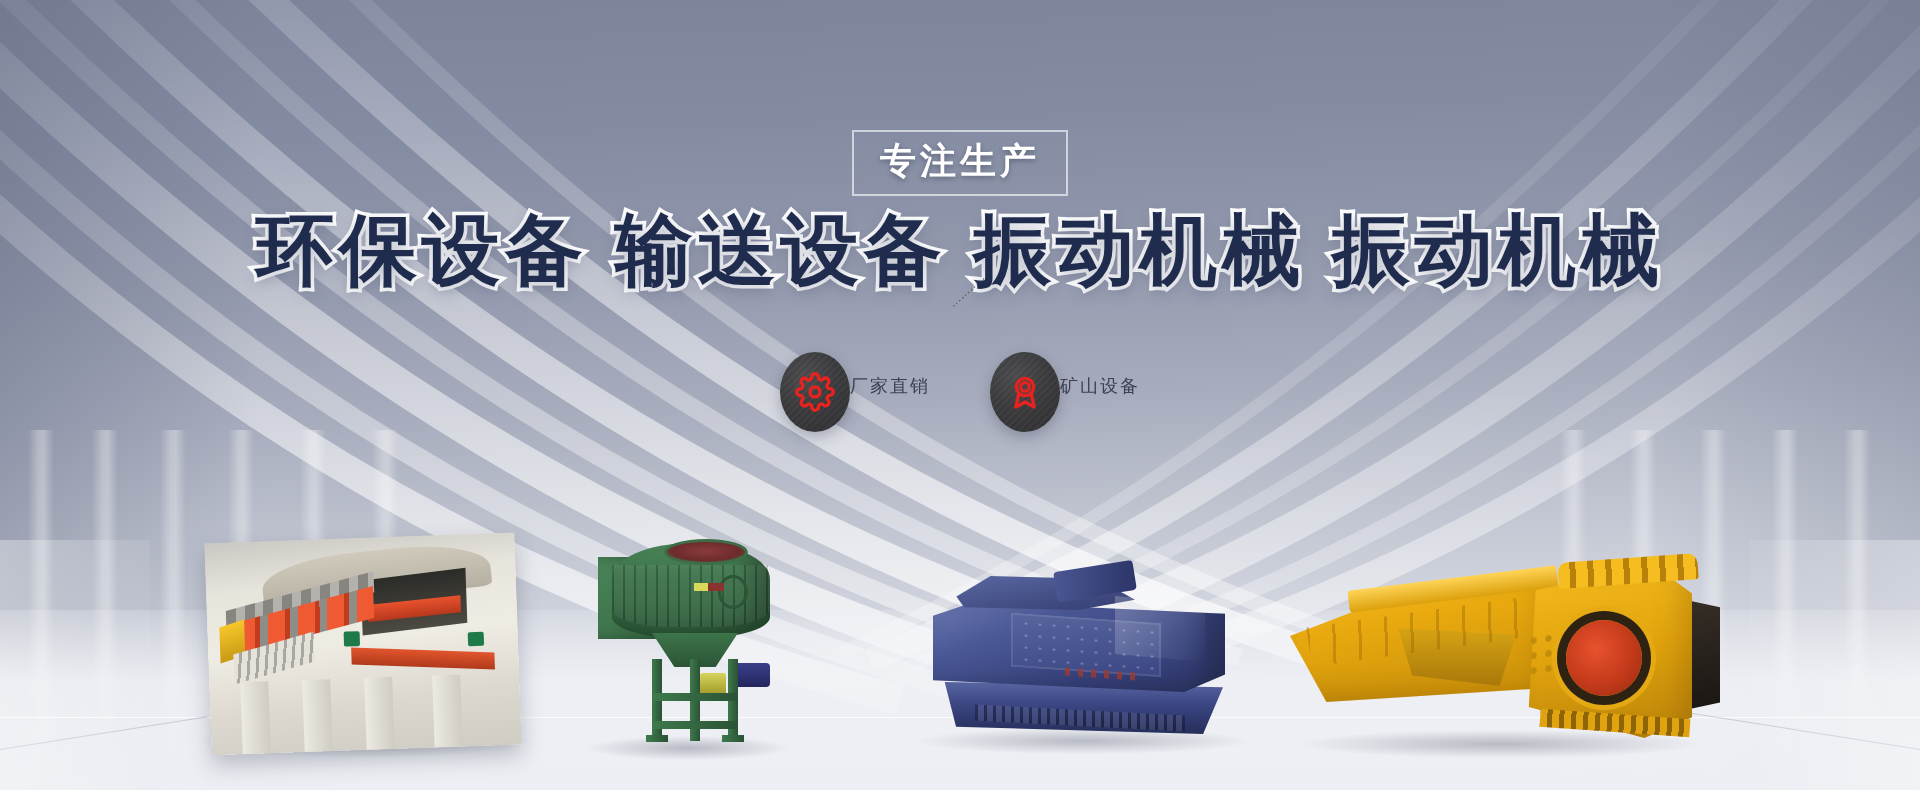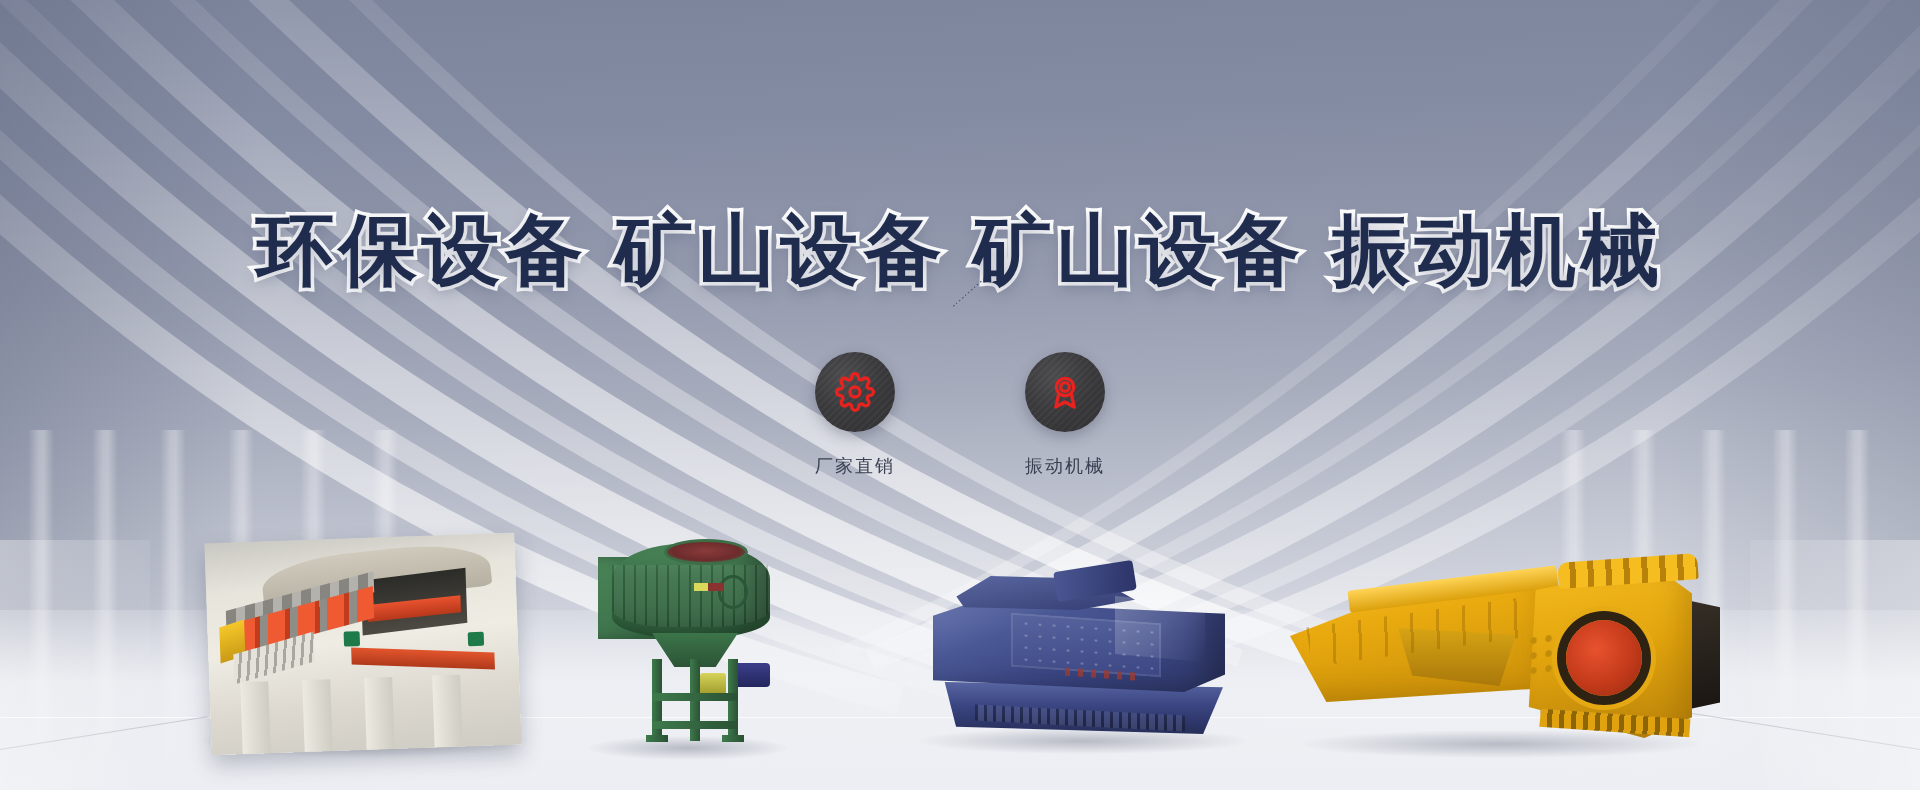--- a/index.html
+++ b/index.html
@@ -67,21 +67,21 @@
     position:absolute; left:953px; top:306px; width:44px; height:1px;
     background:repeating-linear-gradient(90deg,#3c4358 0 2px,transparent 2px 4px);
     transform:rotate(-42deg); transform-origin:left center; opacity:.85;
   }
 
   
   .features{
     position:absolute; left:50%; top:352px; transform:translateX(-50%);
     display:flex; gap:60px;
   }
-  .feature{ width:150px; display:flex; flex-direction:column; align-items:center; }
+  .feature{ width:150px; display:flex; align-items:flex-start; }
   .fcircle{
     width:80px; height:80px; border-radius:50%;
     background:
       repeating-linear-gradient(135deg,rgba(255,255,255,.035) 0 2px,rgba(0,0,0,0) 2px 5px),
       radial-gradient(circle at 36% 30%,#4b4b4d 0%,#3a3a3c 45%,#303032 100%);
     display:flex; align-items:center; justify-content:center;
     box-shadow:0 5px 14px rgba(50,55,75,.30);
   }
   .fcircle svg{ display:block; }
   .flabel{
@@ -281,22 +281,25 @@
 
   <div class="floor">
     <div class="floor-line"></div>
     <div class="floor-edge-l"></div>
     <div class="floor-edge-r"></div>
   </div>
   <div class="corner-l"></div>
   <div class="corner-r"></div>
 
 
-
-  <div class="headline">环保设备  矿山设备  矿山设备  振动机械</div>
+  <div class="badge">
+    <span>专注生产</span>
+  </div>
+
+  <div class="headline">环保设备  输送设备  振动机械  振动机械</div>
 
   <div class="slash"></div>
 
   <div class="features">
 
     <div class="feature">
       <div class="fcircle">
         <svg width="40" height="40" viewBox="0 0 24 24" fill="none" stroke="#e8221f" stroke-width="2" stroke-linecap="round" stroke-linejoin="round">
           <circle cx="12" cy="12" r="3"></circle>
           <path d="M19.4 15a1.65 1.65 0 0 0 .33 1.82l.06.06a2 2 0 1 1-2.83 2.83l-.06-.06a1.65 1.65 0 0 0-1.82-.33 1.65 1.65 0 0 0-1 1.51V21a2 2 0 1 1-4 0v-.09A1.65 1.65 0 0 0 9 19.4a1.65 1.65 0 0 0-1.82.33l-.06.06a2 2 0 1 1-2.83-2.83l.06-.06a1.65 1.65 0 0 0 .33-1.82 1.65 1.65 0 0 0-1.51-1H3a2 2 0 1 1 0-4h.09A1.65 1.65 0 0 0 4.6 9a1.65 1.65 0 0 0-.33-1.82l-.06-.06a2 2 0 1 1 2.83-2.83l.06.06A1.65 1.65 0 0 0 9 4.6a1.65 1.65 0 0 0 1-1.51V3a2 2 0 1 1 4 0v.09a1.65 1.65 0 0 0 1 1.51 1.65 1.65 0 0 0 1.82-.33l.06-.06a2 2 0 1 1 2.83 2.83l-.06.06a1.65 1.65 0 0 0-.33 1.82V9a1.65 1.65 0 0 0 1.51 1H21a2 2 0 1 1 0 4h-.09a1.65 1.65 0 0 0-1.51 1z"></path>
@@ -306,21 +309,21 @@
     </div>
 
     <div class="feature">
       <div class="fcircle">
         <svg width="40" height="40" viewBox="0 0 24 24" fill="none" stroke="#e8221f" stroke-width="2" stroke-linecap="round" stroke-linejoin="round">
           <circle cx="12" cy="9" r="5.2"></circle>
           <circle cx="12" cy="9" r="2.6"></circle>
           <path d="M8.2 13.3 6.5 21l5.5-3 5.5 3-1.7-7.7"></path>
         </svg>
       </div>
-      <div class="flabel">振动机械</div>
+      <div class="flabel">矿山设备</div>
     </div>
 
 
   </div>
 
   <div class="machines">
 
     <div class="mshadow" style="left:200px;top:724px;width:330px;height:34px;"></div>
     <div class="machine m1">
       <div class="photo">

